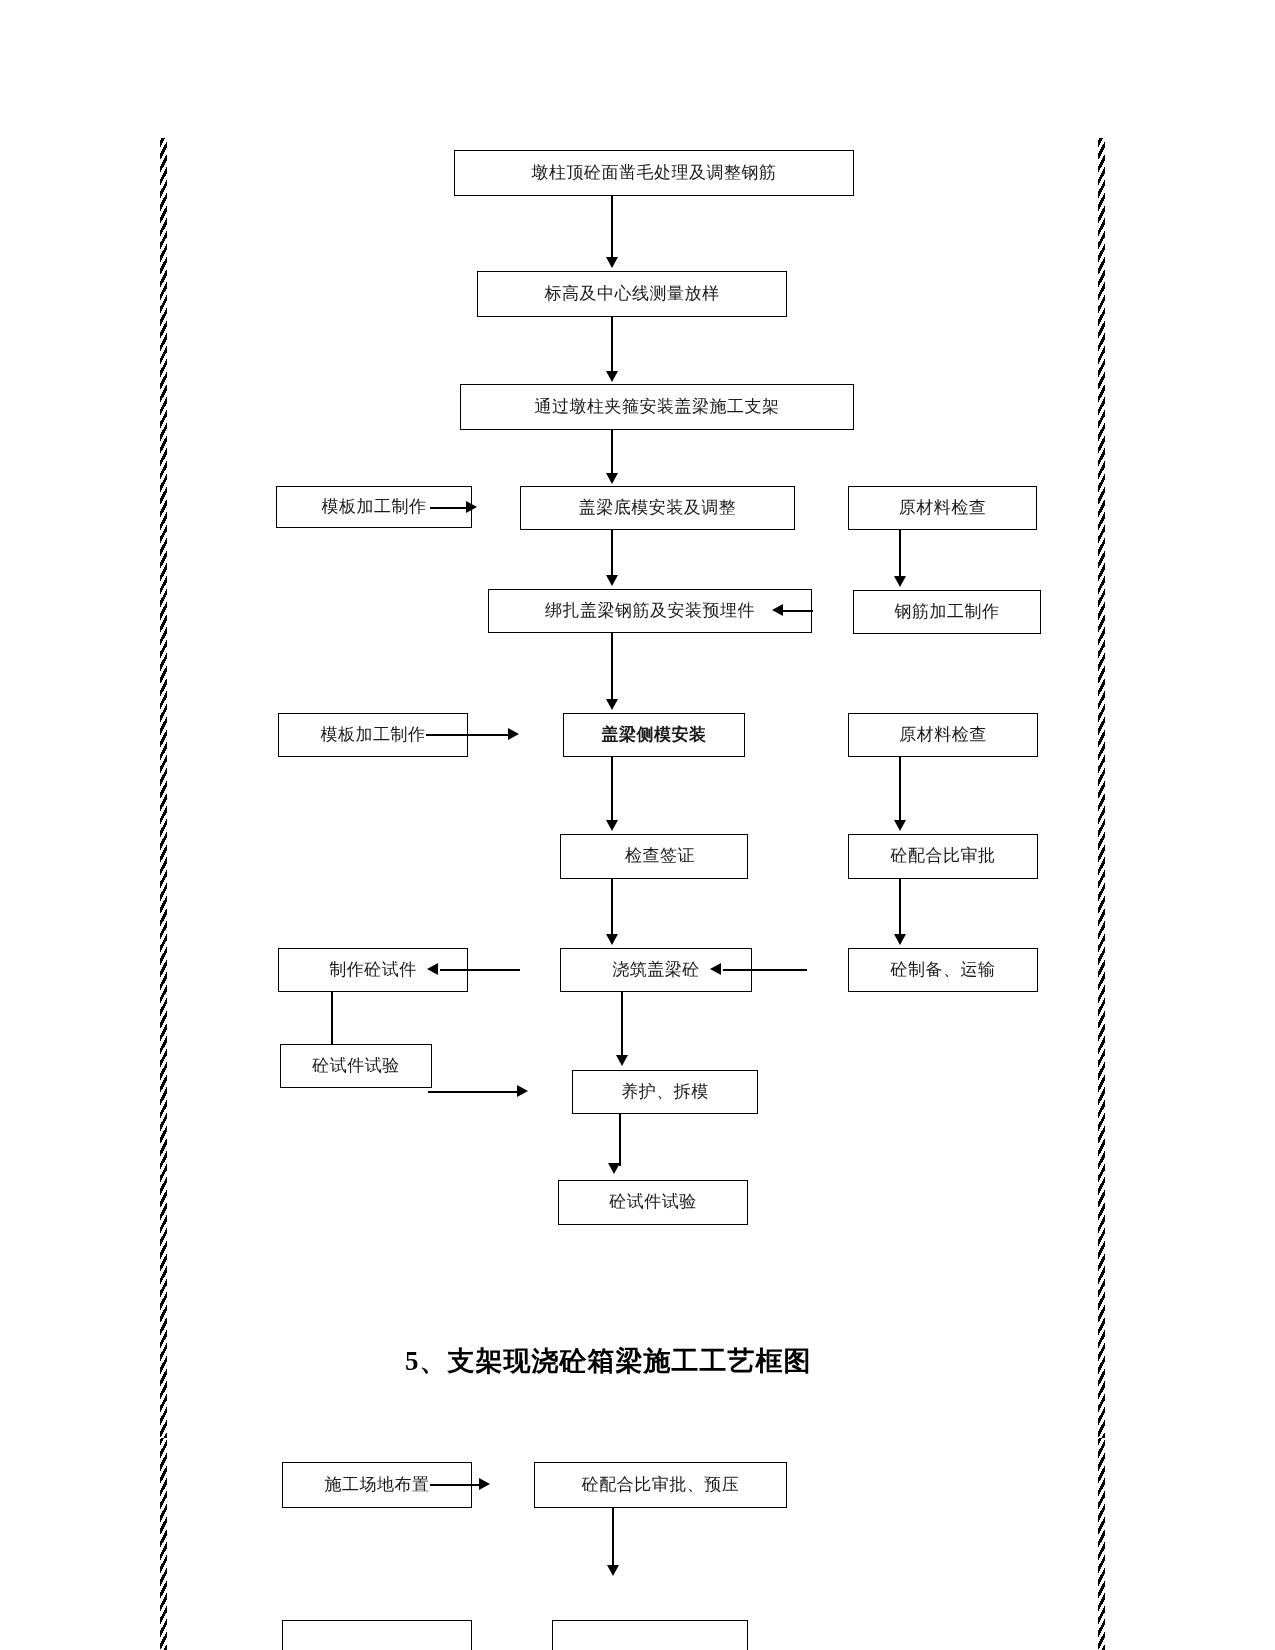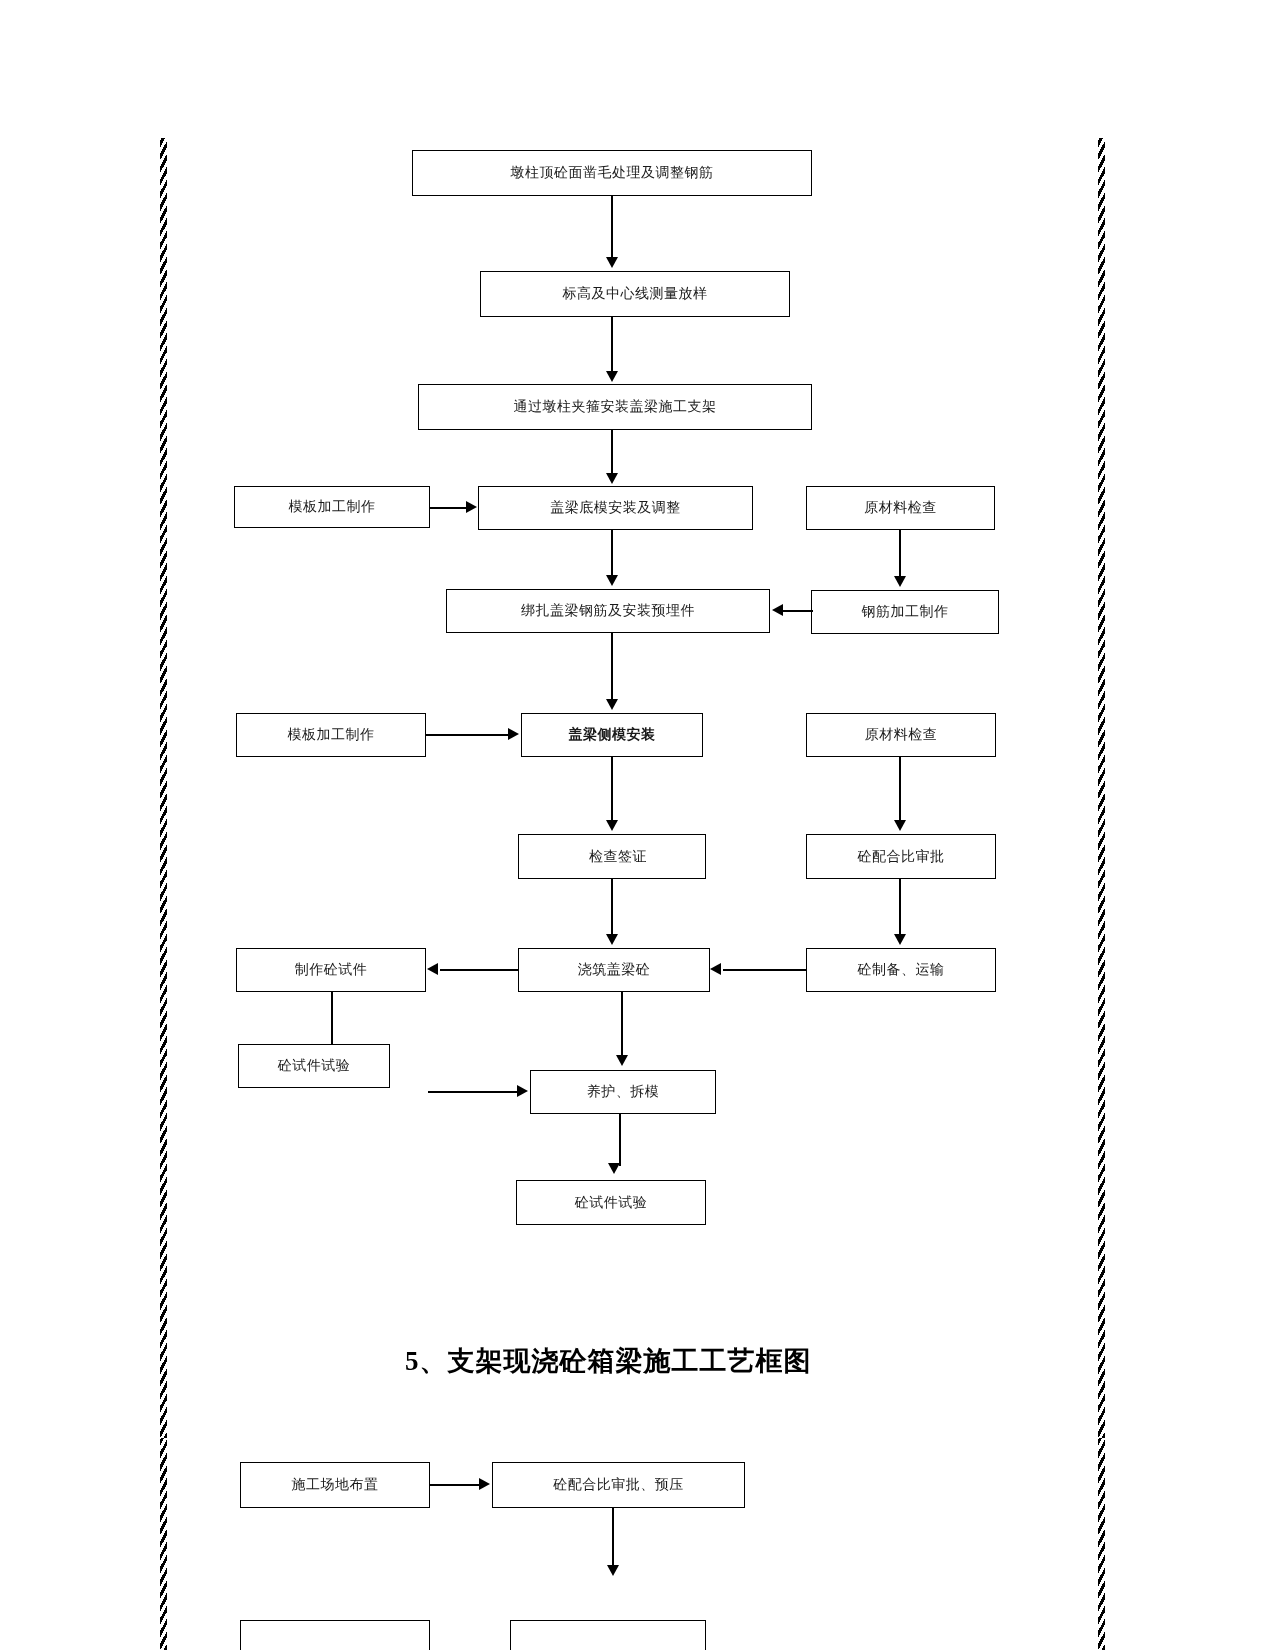--- a/index.html
+++ b/index.html
@@ -33,25 +33,26 @@
 
   
   .node {
     position: absolute;
     box-sizing: border-box;
     border: 1.6px solid #000;
     background: #ffffff;
     display: flex;
     align-items: center;
     justify-content: center;
-    font-size: 14px;
+    font-size: 17px;
     line-height: 1.1;
     color: #1a1a1a;
     letter-spacing: 0.5px;
     white-space: nowrap;
+    margin-left: 42px;
   }
 
   
   .vline {
     position: absolute;
     width: 2px;
     background: #000;
   }
   .hline {
     position: absolute;
@@ -98,21 +99,21 @@
   <div class="page-border left" style="top:138px; height:1300px;"></div>
   <div class="page-border left" style="top:1438px; height:212px;"></div>
   <div class="page-border right" style="top:138px; height:1300px;"></div>
   <div class="page-border right" style="top:1438px; height:212px;"></div>
 
   <div class="node" style="left:412px; top:150px; width:400px; height:46px;">墩柱顶砼面凿毛处理及调整钢筋</div>
 
   <div class="vline" style="left:611px; top:196px; height:62px;"></div>
   <div class="arrow-down" style="left:606px; top:257px;"></div>
 
-  <div class="node" style="left:480px; top:271px; width:310px; height:46px;">标高及中心线测量放样</div>
+  <div class="node" style="left:435px; top:271px; width:310px; height:46px;">标高及中心线测量放样</div>
 
   <div class="vline" style="left:611px; top:317px; height:56px;"></div>
   <div class="arrow-down" style="left:606px; top:371px;"></div>
 
   <div class="node" style="left:418px; top:384px; width:394px; height:46px;">通过墩柱夹箍安装盖梁施工支架</div>
 
   <div class="vline" style="left:611px; top:430px; height:44px;"></div>
   <div class="arrow-down" style="left:606px; top:473px;"></div>
 
   <div class="node" style="left:234px; top:486px; width:196px; height:42px;">模板加工制作</div>

